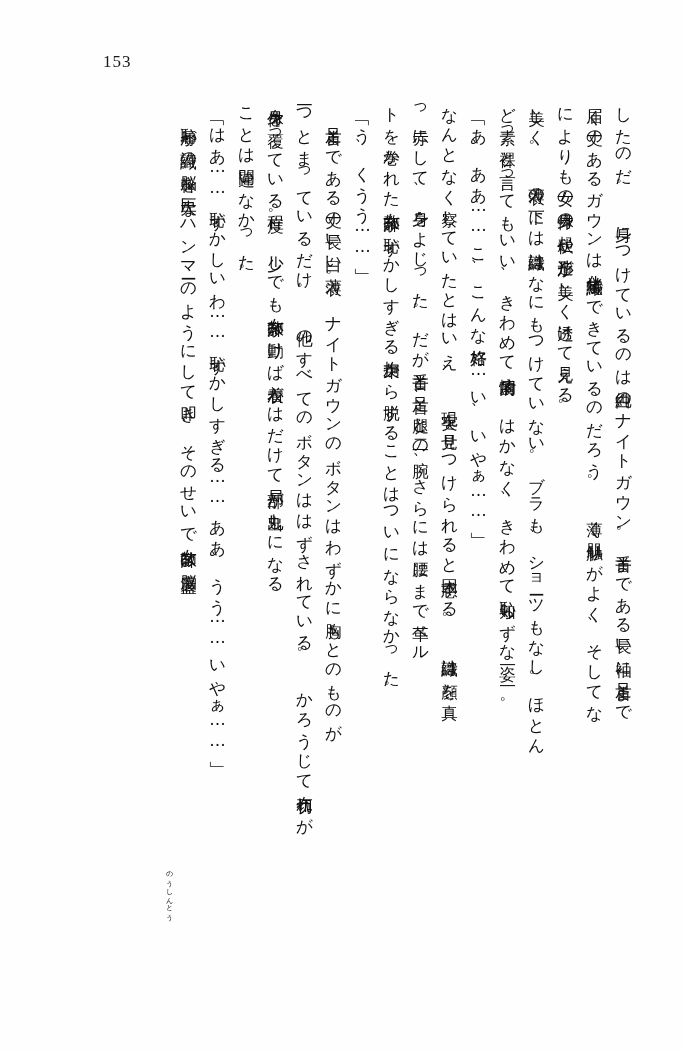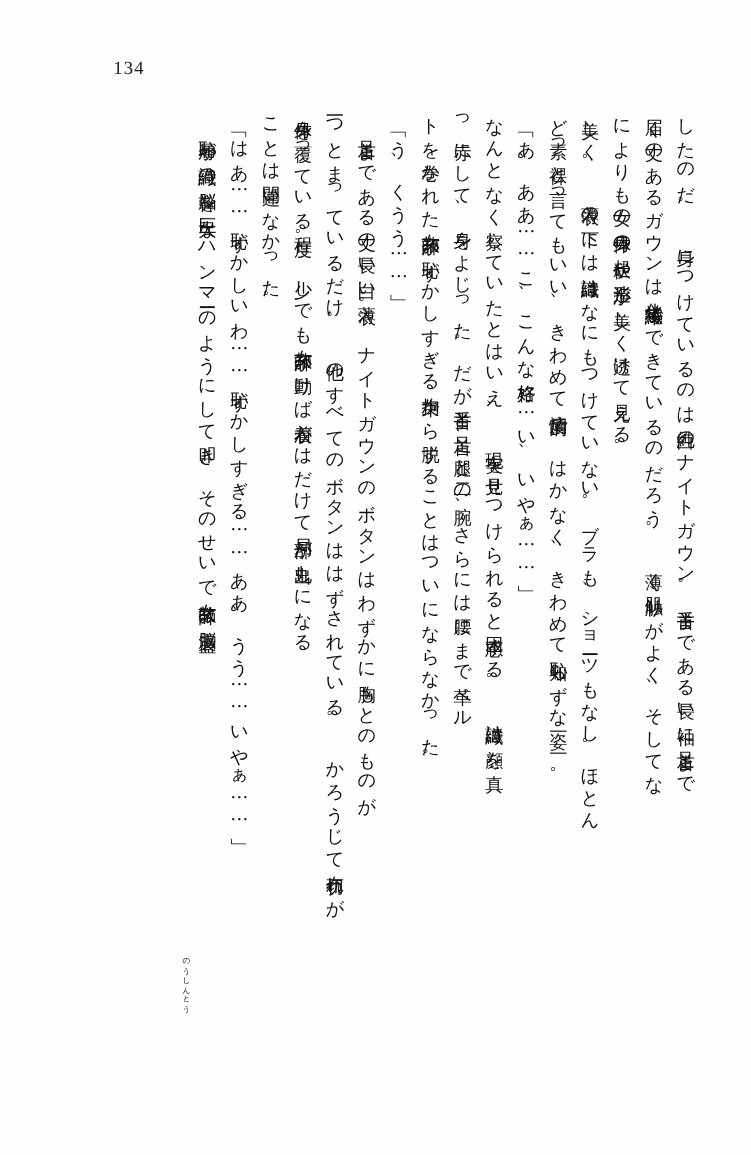--- a/index.html
+++ b/index.html
@@ -70,21 +70,21 @@
     color: #111;
     left: -2px;
     top: 770px;
     line-height: 1;
   }
 </style>
 </head>
 <body>
 
 <div id="page">
-  <div id="page-number">134</div>
+  <div id="page-number">153</div>
   <div id="text-block">
       <div class="column">したのだ。　身につけているのは純白のナイトガウン。手首まである長い袖に足首まで</div>
       <div class="column">届く丈のあるガウンは化学繊維でできているのだろう。　薄く肌触りがよく、そしてな</div>
       <div class="column">によりも女の身体の起伏や造形が美しく透けて見える。</div>
       <div class="column">美しく。　薄衣の下には詩織はなにもつけていない。ブラも、ショーツもなし。ほとん</div>
       <div class="column">ど素っ裸と言ってもいい、きわめて扇情的で、はかなく、きわめて恥知らずな姿——。</div>
       <div class="column indent">「あ、ああ……こ、こんな格好……い、いやぁ……」</div>
       <div class="column">なんとなく察していたとはいえ、　現実を見せつけられると困惑する。　詩織は顔を真</div>
       <div class="column">っ赤にして、身をよじった。だが手首と足首、腿と二の腕、さらには腰にまで革ベル</div>
       <div class="column">トを巻かれた女教師が恥ずかしすぎる拘束から脱することはついにならなかった。</div>

